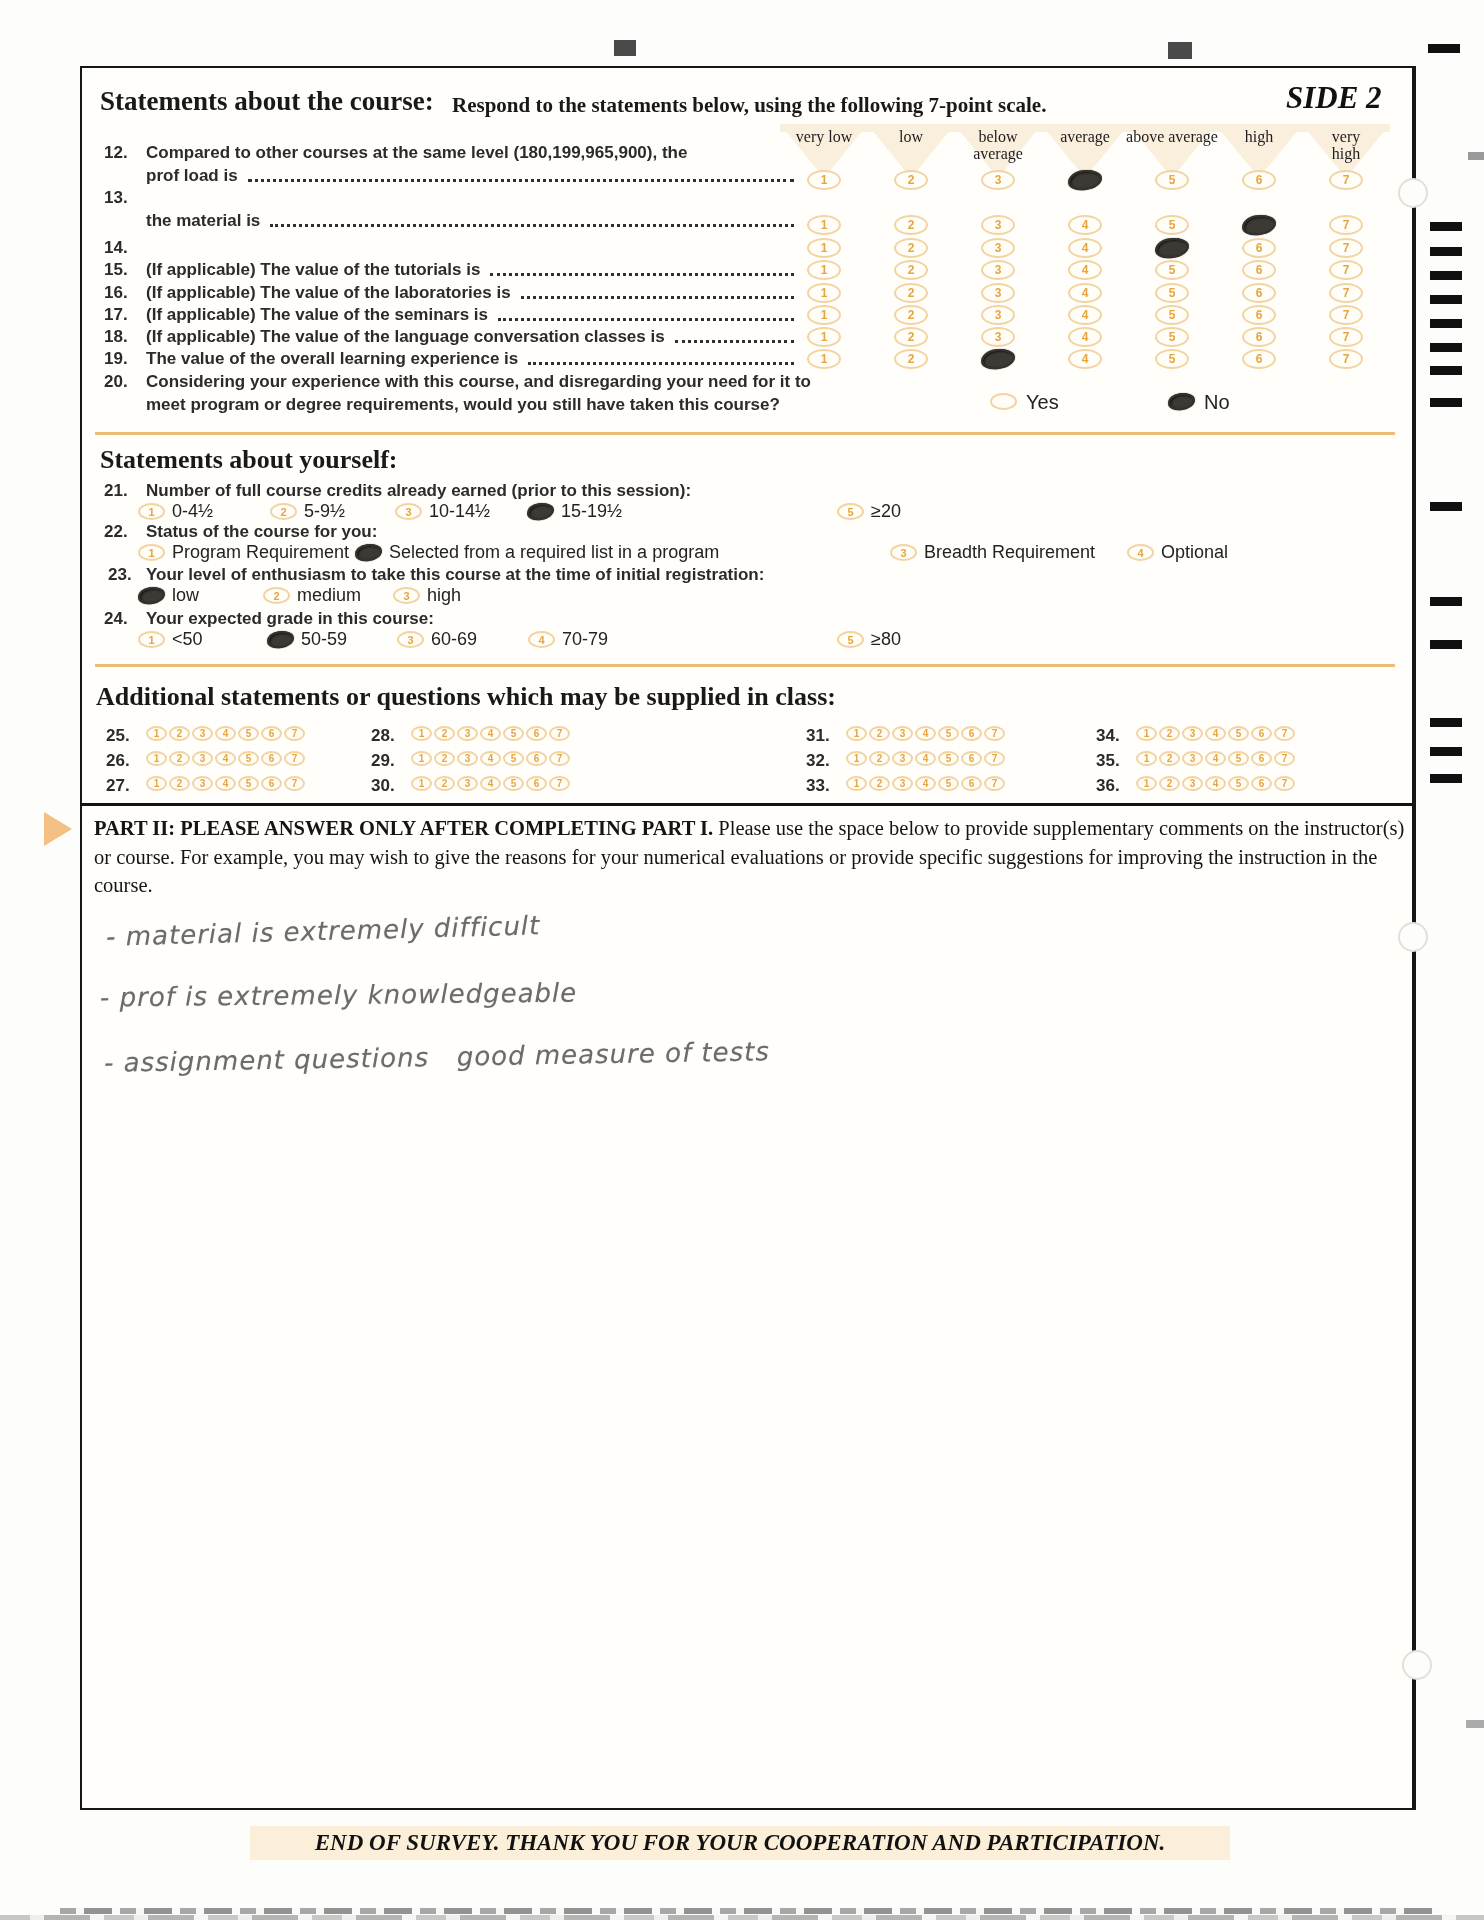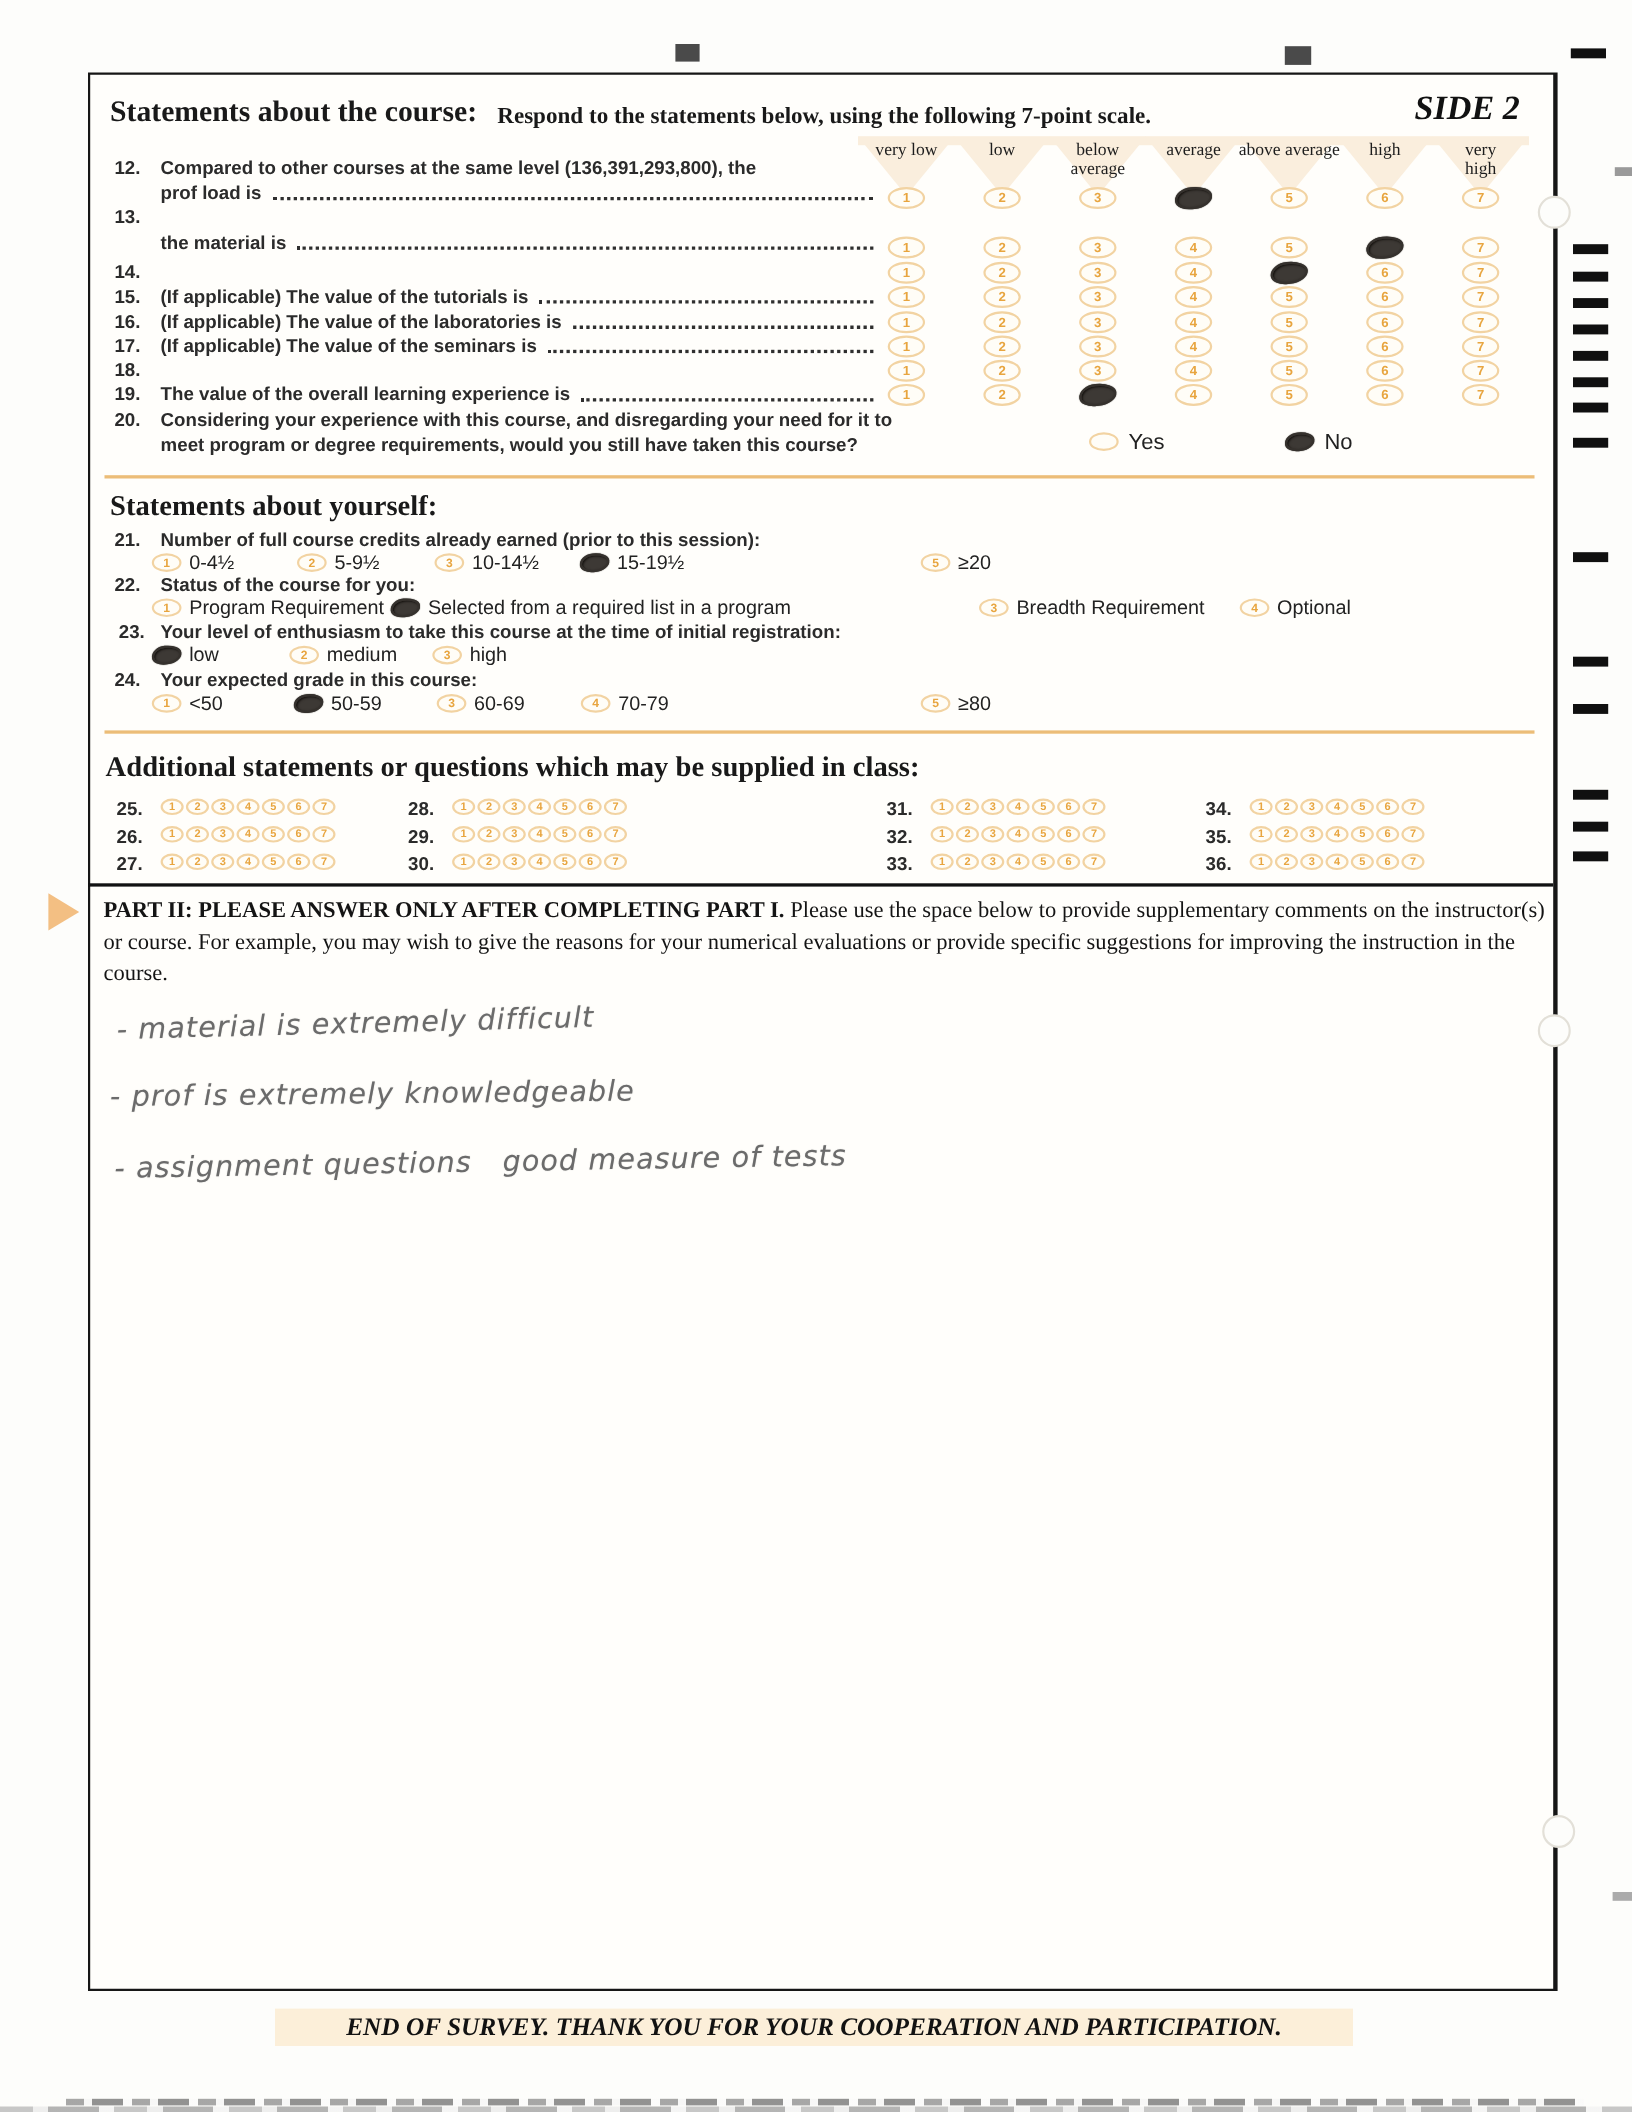--- a/index.html
+++ b/index.html
@@ -70,21 +70,21 @@
       <div class="scale-label abs" style="left:952px;top:128px;width:92px;">below average</div>
       <div class="tri" style="position:absolute;left:1041px;top:124px;"></div>
       <div class="scale-label abs" style="left:1039px;top:128px;width:92px;">average</div>
       <div class="tri" style="position:absolute;left:1128px;top:124px;"></div>
       <div class="scale-label abs" style="left:1126px;top:128px;width:92px;">above average</div>
       <div class="tri" style="position:absolute;left:1215px;top:124px;"></div>
       <div class="scale-label abs" style="left:1213px;top:128px;width:92px;">high</div>
       <div class="tri" style="position:absolute;left:1302px;top:124px;"></div>
       <div class="scale-label abs" style="left:1322px;top:128px;width:48px;">very high</div>
       <div class="qnum abs" style="left:104px;top:142px;">12.</div>
-      <div class="qtext abs" style="left:146px;top:142px;">Compared to other courses at the same level (136,391,293,800), the</div>
+      <div class="qtext abs" style="left:146px;top:142px;">Compared to other courses at the same level (180,199,965,900), the</div>
       <div class="qline abs" style="left:146px;top:165px;width:656px;">
         <span class="qtext">prof load is</span>
         <span class="dots"></span>
       </div>
       <div class="bubble b-lg" style="left:807px;top:170px;pointer-events:auto;">1</div>
       <div class="bubble b-lg" style="left:894px;top:170px;pointer-events:auto;">2</div>
       <div class="bubble b-lg" style="left:981px;top:170px;pointer-events:auto;">3</div>
       <div class="bubble b-lg filled" style="left:1068px;top:170px;pointer-events:auto;"></div>
       <div class="bubble b-lg" style="left:1155px;top:170px;pointer-events:auto;">5</div>
       <div class="bubble b-lg" style="left:1242px;top:170px;pointer-events:auto;">6</div>
@@ -139,20 +139,24 @@
         <span class="dots"></span>
       </div>
       <div class="bubble b-lg" style="left:807px;top:305px;pointer-events:auto;">1</div>
       <div class="bubble b-lg" style="left:894px;top:305px;pointer-events:auto;">2</div>
       <div class="bubble b-lg" style="left:981px;top:305px;pointer-events:auto;">3</div>
       <div class="bubble b-lg" style="left:1068px;top:305px;pointer-events:auto;">4</div>
       <div class="bubble b-lg" style="left:1155px;top:305px;pointer-events:auto;">5</div>
       <div class="bubble b-lg" style="left:1242px;top:305px;pointer-events:auto;">6</div>
       <div class="bubble b-lg" style="left:1329px;top:305px;pointer-events:auto;">7</div>
       <div class="qnum abs" style="left:104px;top:326px;">18.</div>
+      <div class="qline abs" style="left:146px;top:326px;width:656px;">
+        <span class="qtext">(If applicable) The value of the language conversation classes is</span>
+        <span class="dots"></span>
+      </div>
       <div class="bubble b-lg" style="left:807px;top:327px;pointer-events:auto;">1</div>
       <div class="bubble b-lg" style="left:894px;top:327px;pointer-events:auto;">2</div>
       <div class="bubble b-lg" style="left:981px;top:327px;pointer-events:auto;">3</div>
       <div class="bubble b-lg" style="left:1068px;top:327px;pointer-events:auto;">4</div>
       <div class="bubble b-lg" style="left:1155px;top:327px;pointer-events:auto;">5</div>
       <div class="bubble b-lg" style="left:1242px;top:327px;pointer-events:auto;">6</div>
       <div class="bubble b-lg" style="left:1329px;top:327px;pointer-events:auto;">7</div>
       <div class="qnum abs" style="left:104px;top:348px;">19.</div>
       <div class="qline abs" style="left:146px;top:348px;width:656px;">
         <span class="qtext">The value of the overall learning experience is</span>

